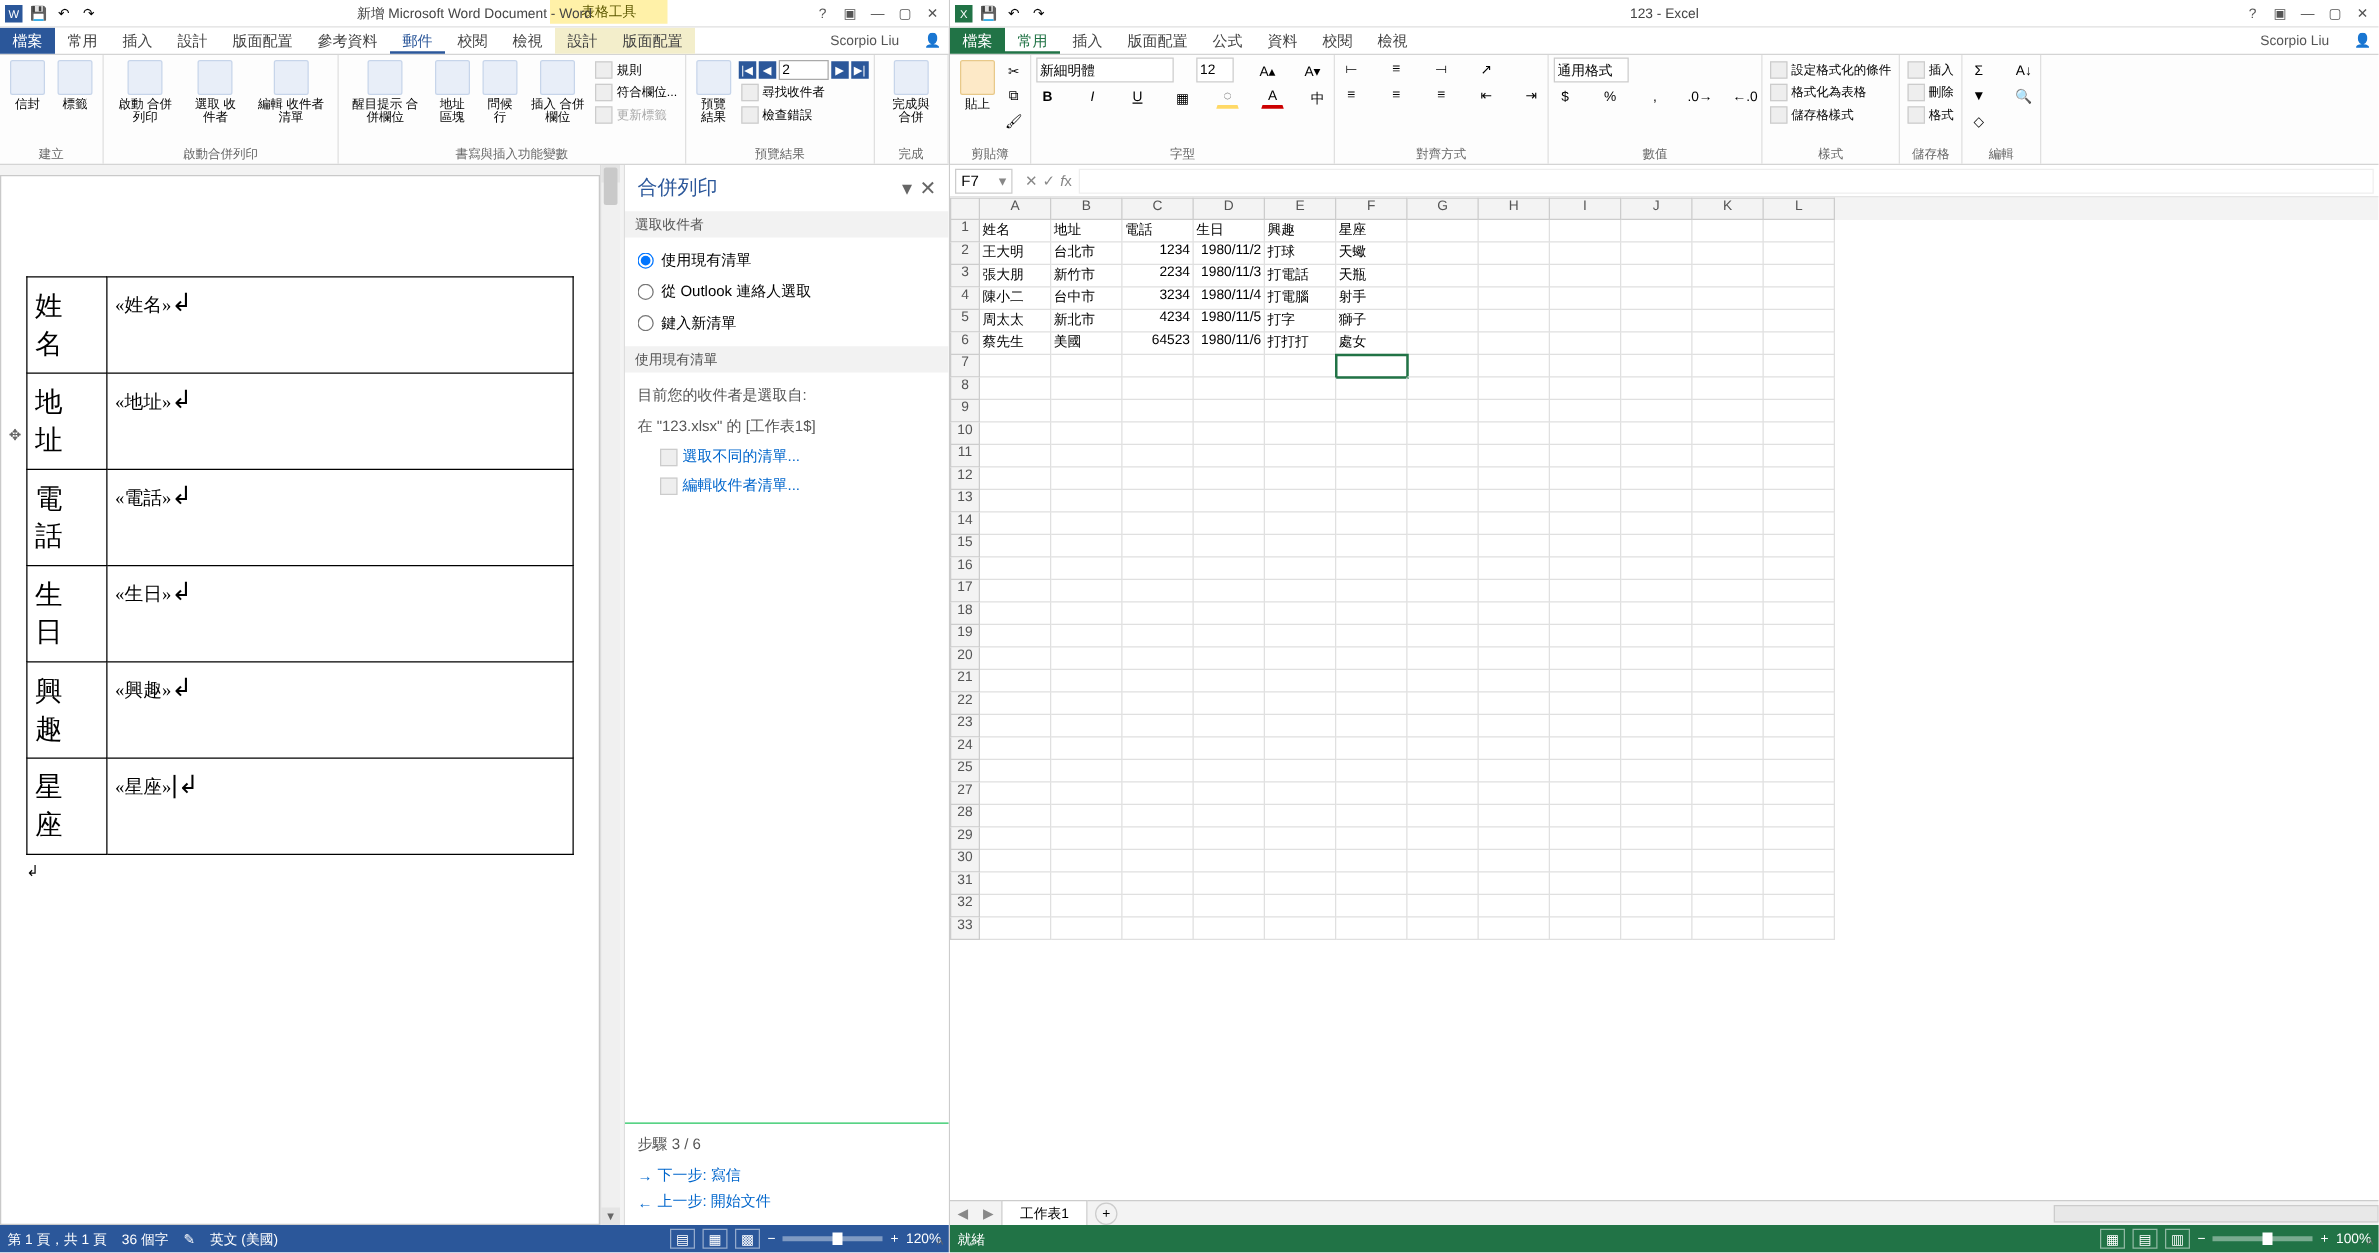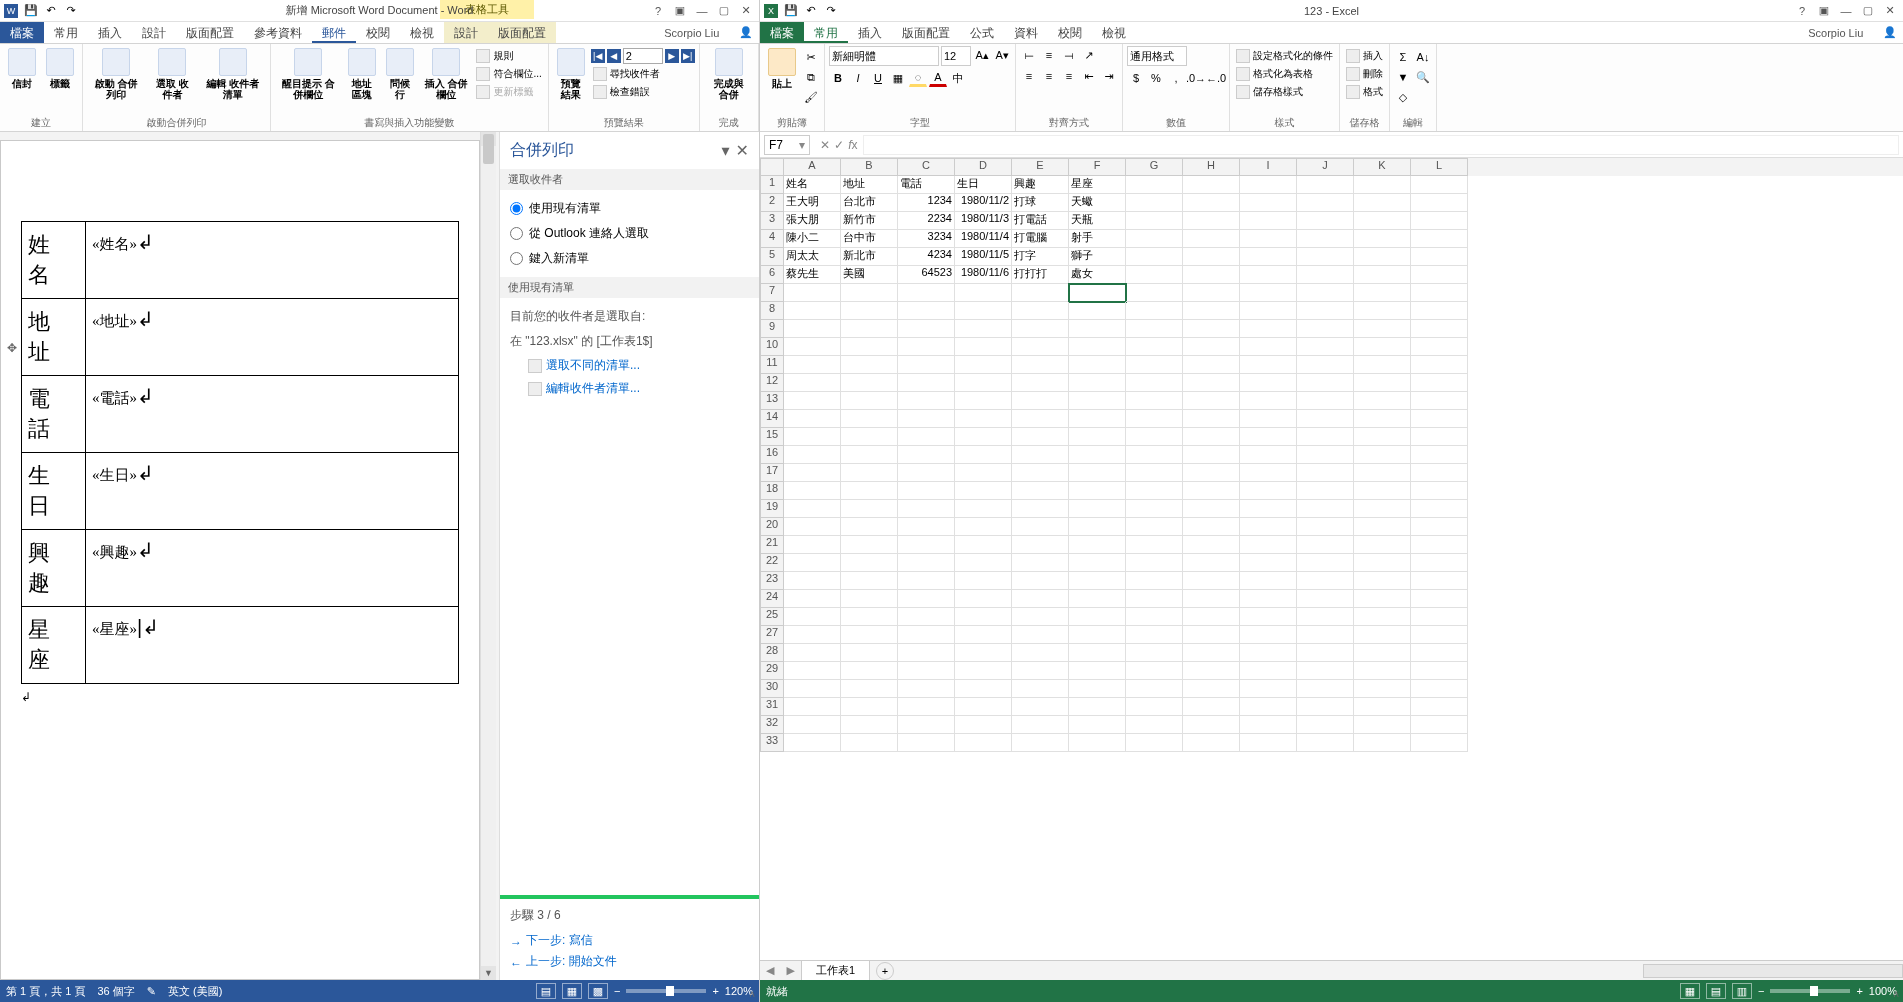--- a/index.html
+++ b/index.html
@@ -27,21 +27,21 @@
 .rtab.active-word { border-bottom: 2px solid #2b579a; color: #2b579a; }
 .rtab.active-excel { border-bottom: 2px solid #217346; color: #217346; }
 .rtab.ctx { background: #f3eecb; }
 .ribbon-user { margin-left: auto; display: flex; align-items: center; gap: 20px; padding-right: 6px; font-size: 11px; color: #555; }
 
 
 .ribbon { height: 88px; display: flex; border-bottom: 1px solid #d4d4d4; background: #fdfdfd; font-size: 11px; }
 .rgroup { display: flex; flex-direction: column; border-right: 1px solid #e0e0e0; padding: 2px 4px 0 4px; position: relative; }
 .rgroup-label { text-align: center; color: #666; font-size: 10px; padding: 1px 0; margin-top: auto; }
 .rgroup-body { display: flex; align-items: flex-start; gap: 2px; flex: 1; }
-.rbtn-v { display: flex; flex-direction: column; align-items: center; justify-content: flex-start; padding: 2px 4px; cursor: pointer; min-width: 36px; font-weight: bold; }
+.rbtn-v { display: flex; flex-direction: column; align-items: center; justify-content: flex-start; padding: 2px 4px; cursor: pointer; min-width: 36px; }
 .rbtn-v .ic { width: 28px; height: 28px; background: #e8eef8; border: 1px solid #c7d5ea; border-radius: 2px; margin-bottom: 2px; }
 .rbtn-v span { font-size: 10px; text-align: center; line-height: 11px; }
 .rbtn-h { display: flex; align-items: center; gap: 3px; padding: 1px 2px; cursor: pointer; font-size: 10px; white-space: nowrap; }
 .rstack { display: flex; flex-direction: column; gap: 2px; padding-top: 2px; }
 .mini-ic { width: 14px; height: 14px; background: #eee; border: 1px solid #ccc; display: inline-block; }
 .nav-rec { display: flex; align-items: center; gap: 2px; }
 .nav-rec .arr { width: 14px; height: 14px; background: #2b579a; display: inline-flex; align-items: center; justify-content: center; color: #fff; font-size: 9px; cursor: pointer; }
 .nav-rec input { width: 40px; height: 16px; border: 1px solid #aaa; font-size: 11px; padding: 0 2px; }
 
 .ribbon-collapse { position: absolute; right: 4px; bottom: 2px; font-size: 10px; color: #666; cursor: pointer; }
@@ -62,21 +62,21 @@
 
 .mm-pane { width: 260px; background: #fff; border-left: 1px solid #ddd; display: flex; flex-direction: column; font-size: 12px; }
 .mm-head { display: flex; align-items: center; padding: 8px 10px; color: #2b579a; font-size: 16px; }
 .mm-head .ctrl { margin-left: auto; display: flex; gap: 6px; color: #666; }
 .mm-section-title { background: #f2f2f2; padding: 3px 8px; color: #555; font-size: 11px; }
 .mm-body { padding: 6px 10px; }
 .radio-row { display: flex; align-items: center; gap: 6px; padding: 4px 0; }
 .radio-row input { margin: 0; }
 .mm-info { color: #555; padding: 4px 0; }
 .mm-link { color: #0066cc; cursor: pointer; display: flex; align-items: center; gap: 4px; padding: 3px 0 3px 18px; }
-.mm-foot { margin-top: auto; padding: 8px 10px; border-top: 4px solid #22c55e; }
+.mm-foot { margin-top: auto; padding: 8px 10px; border-top: 1px solid #22c55e; }
 .mm-step { color: #555; padding-bottom: 6px; }
 .mm-nav { color: #0066cc; cursor: pointer; display: flex; align-items: center; gap: 4px; padding: 2px 0; }
 
 
 .statusbar { height: 22px; background: #2b579a; color: #fff; display: flex; align-items: center; font-size: 11px; padding: 0 6px; gap: 12px; }
 .statusbar.excel { background: #217346; }
 .status-right { margin-left: auto; display: flex; align-items: center; gap: 6px; }
 .view-btn { width: 20px; height: 16px; border: 1px solid rgba(255,255,255,.5); display: inline-flex; align-items: center; justify-content: center; }
 .zoom-slider { width: 80px; height: 4px; background: rgba(255,255,255,.4); position: relative; }
 .zoom-slider .knob { position: absolute; top: -3px; left: 40px; width: 8px; height: 10px; background: #fff; }
@@ -103,21 +103,21 @@
 
 .sheet-tabs { height: 20px; display: flex; align-items: center; border-top: 1px solid #ccc; font-size: 11px; background: #f3f3f3; }
 .st-nav { padding: 0 6px; color: #888; }
 .st-tab { padding: 2px 14px; background: #fff; border: 1px solid #ccc; border-bottom: 2px solid #217346; cursor: pointer; }
 .st-add { width: 18px; height: 18px; border: 1px solid #ccc; border-radius: 50%; margin-left: 6px; display: inline-flex; align-items: center; justify-content: center; cursor: pointer; }
 .st-scroll { margin-left: auto; width: 260px; height: 14px; background: #e8e8e8; border: 1px solid #ccc; position: relative; }
 
 
 .xl-font-sel { height: 20px; border: 1px solid #ccc; font-size: 11px; padding: 0 2px; }
 .xl-mini-btn { width: 18px; height: 18px; display: inline-flex; align-items: center; justify-content: center; border: 1px solid transparent; cursor: pointer; font-size: 11px; }
-.xl-row { display: flex; gap: 2px; align-items: flex-start; }
+.xl-row { display: flex; gap: 18px; align-items: flex-end; }
 </style>
 </head>
 <body>
 
 <div class="app word-app">
   <div class="titlebar">
     <div class="tb-left">
       <span class="tb-icon" style="background:#2b579a;color:#fff;font-size:9px;">W</span>
       <span class="tb-icon">💾</span>
       <span class="tb-icon">↶</span>

